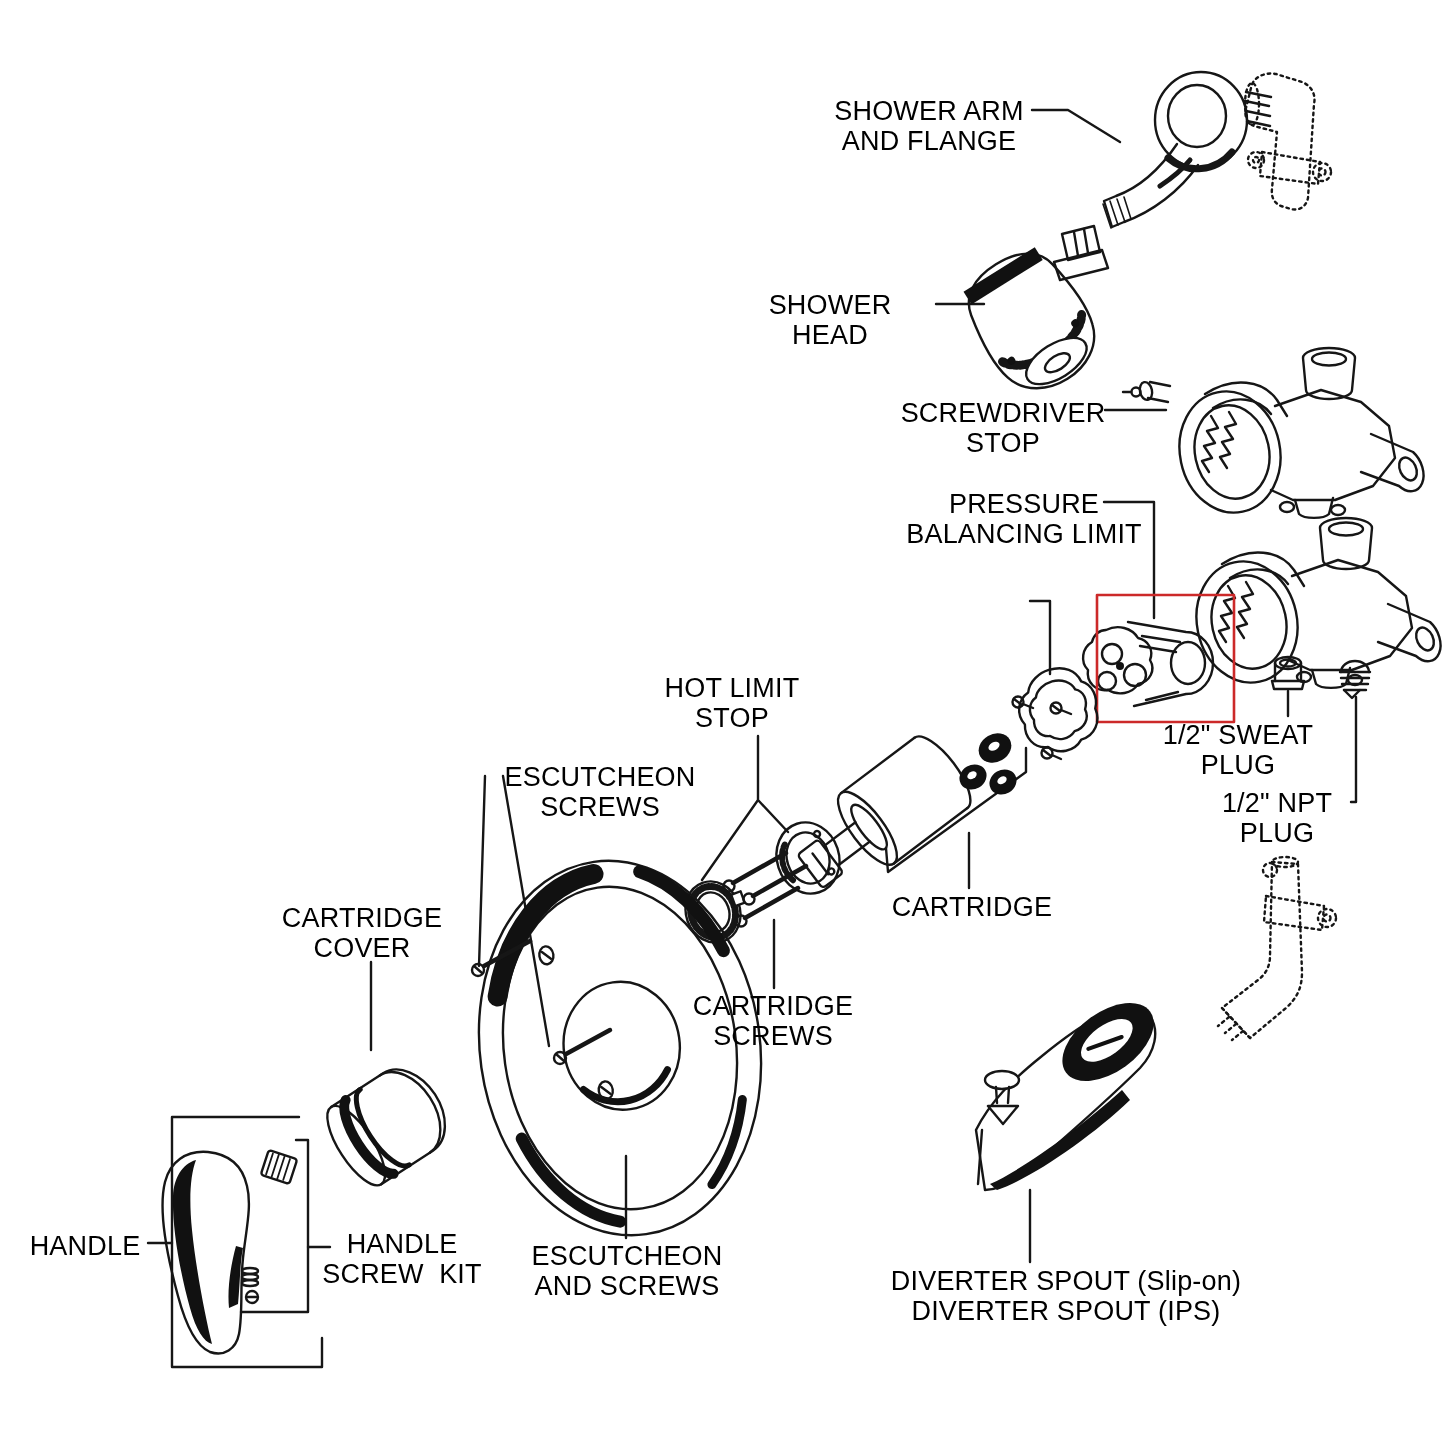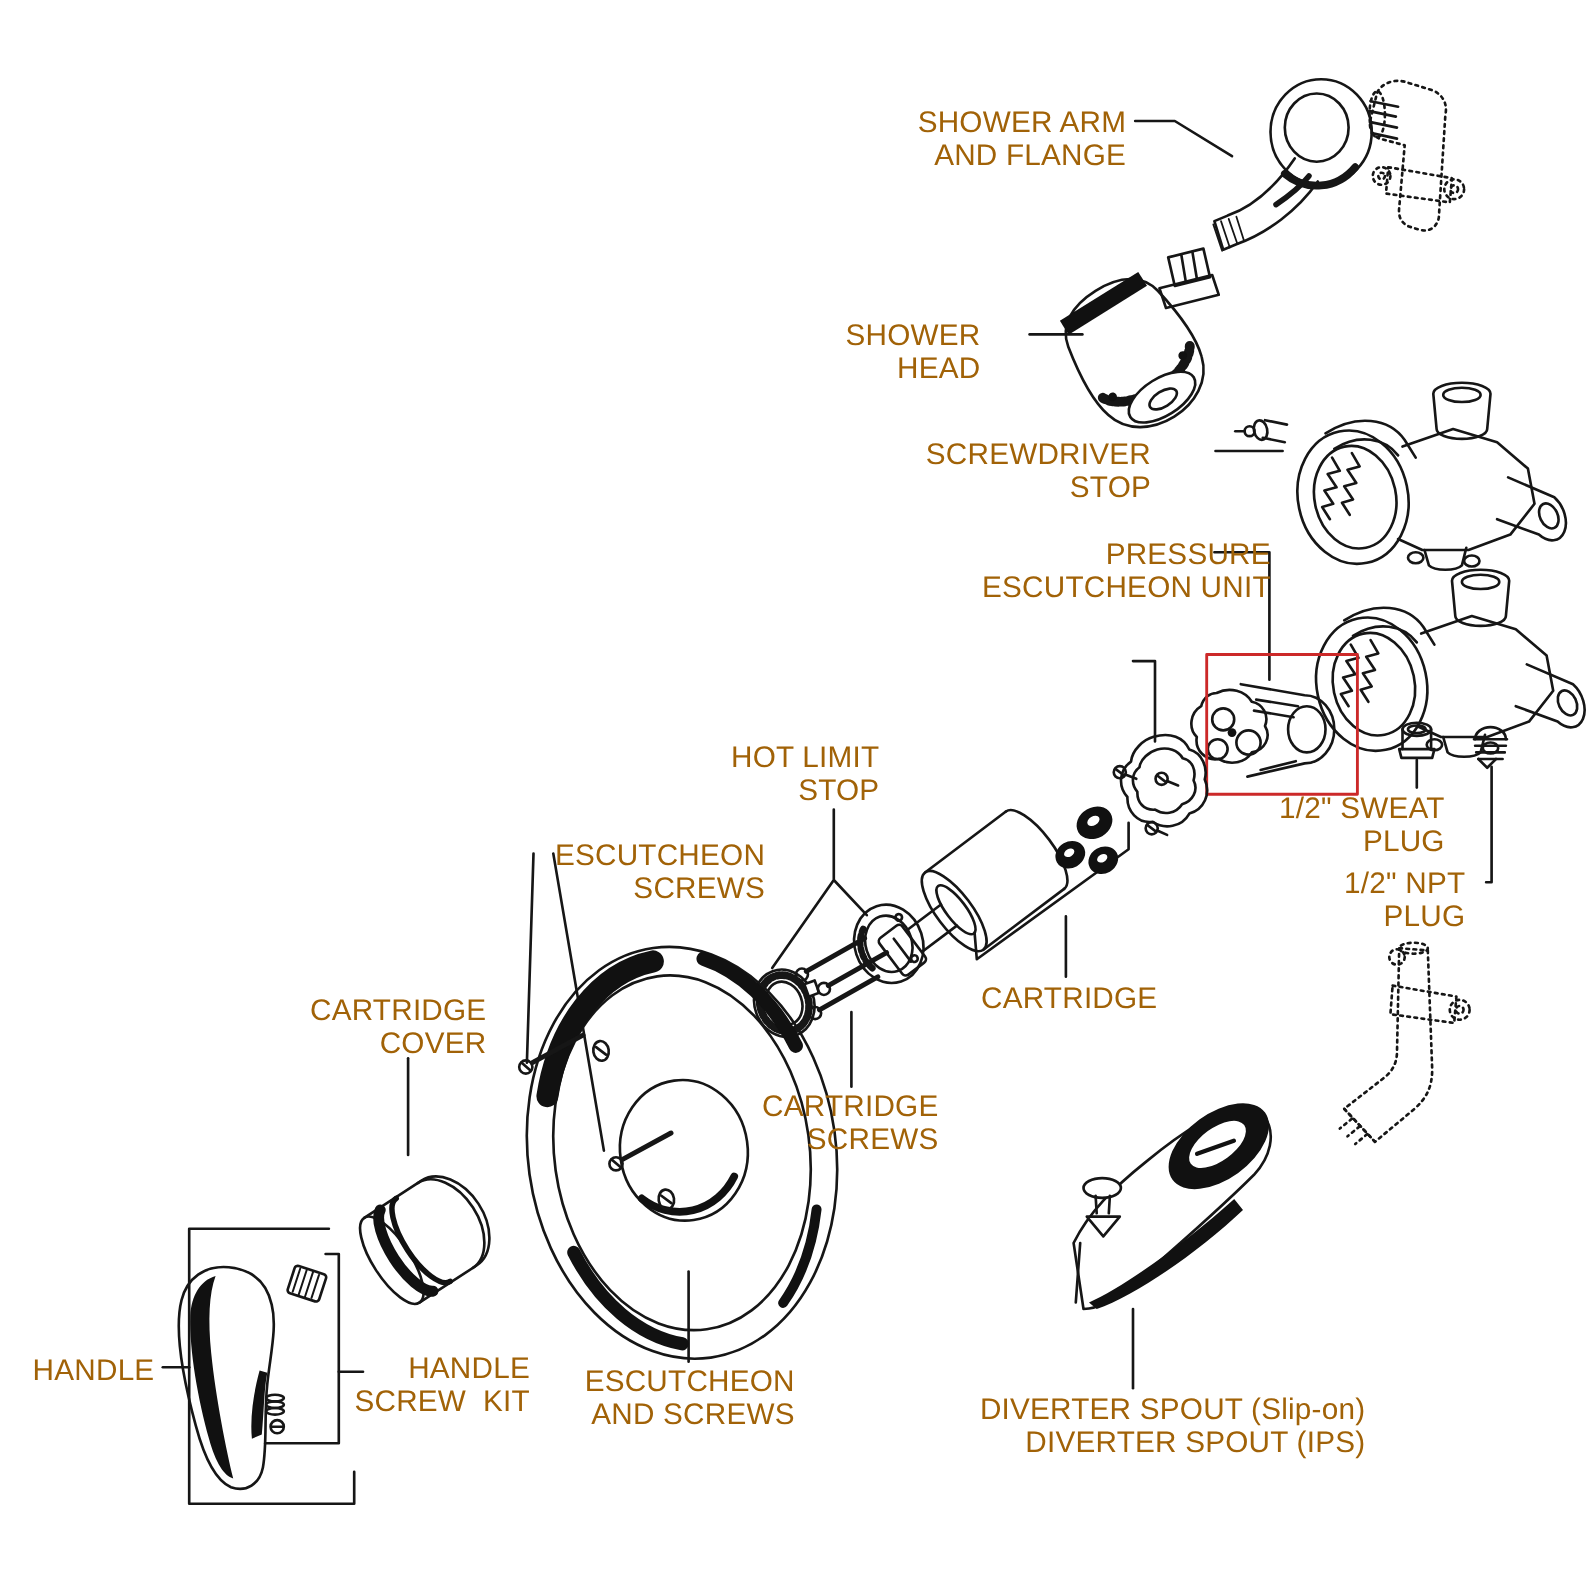--- a/index.html
+++ b/index.html
@@ -1,21 +1,21 @@
 <!DOCTYPE html>
 <html><head>
 <meta charset="utf-8">
 <style>
   html,body{margin:0;padding:0;background:#fff;}
   #stage{position:relative;width:1445px;height:1445px;background:#fff;overflow:hidden;
          font-family:"Liberation Sans",sans-serif;}
   #art{position:absolute;left:0;top:0;}
   .lbl{position:absolute;transform:translateX(-50%);
        font:27px/30px "Liberation Sans",sans-serif;
-       color:#a16207;text-align:right;white-space:pre-wrap;letter-spacing:.2px;}
+       color:#000000;text-align:center;white-space:pre-wrap;letter-spacing:.2px;}
 </style>
 </head>
 <body>
 
 <div id="stage">
 
 <svg id="art" width="1445" height="1445" viewBox="0 0 1445 1445">
 <g fill="none" stroke="#161616" stroke-width="2.4" stroke-linecap="round" stroke-linejoin="round">
 
   <g>
@@ -288,24 +288,24 @@
     <path d="M1344,690 l8,8 l8,-8"></path>
   </g>
 
 </g>
 </svg>
 
 <div class="lbl" style="left:929px;top:96px">SHOWER ARM
 AND FLANGE</div>
 <div class="lbl" style="left:830px;top:290px">SHOWER
 HEAD</div>
-<div class="lbl" style="left:944px;top:398px">SCREWDRIVER
+<div class="lbl" style="left:1003px;top:398px">SCREWDRIVER
 STOP</div>
 <div class="lbl" style="left:1024px;top:489px">PRESSURE
-ESCUTCHEON UNIT</div>
+BALANCING LIMIT</div>
 <div class="lbl" style="left:732px;top:673px">HOT LIMIT
 STOP</div>
 <div class="lbl" style="left:600px;top:762px">ESCUTCHEON
 SCREWS</div>
 <div class="lbl" style="left:362px;top:903px">CARTRIDGE
 COVER</div>
 <div class="lbl" style="left:972px;top:892px">CARTRIDGE</div>
 <div class="lbl" style="left:773px;top:991px">CARTRIDGE
 SCREWS</div>
 <div class="lbl" style="left:1238px;top:720px">1/2" SWEAT

